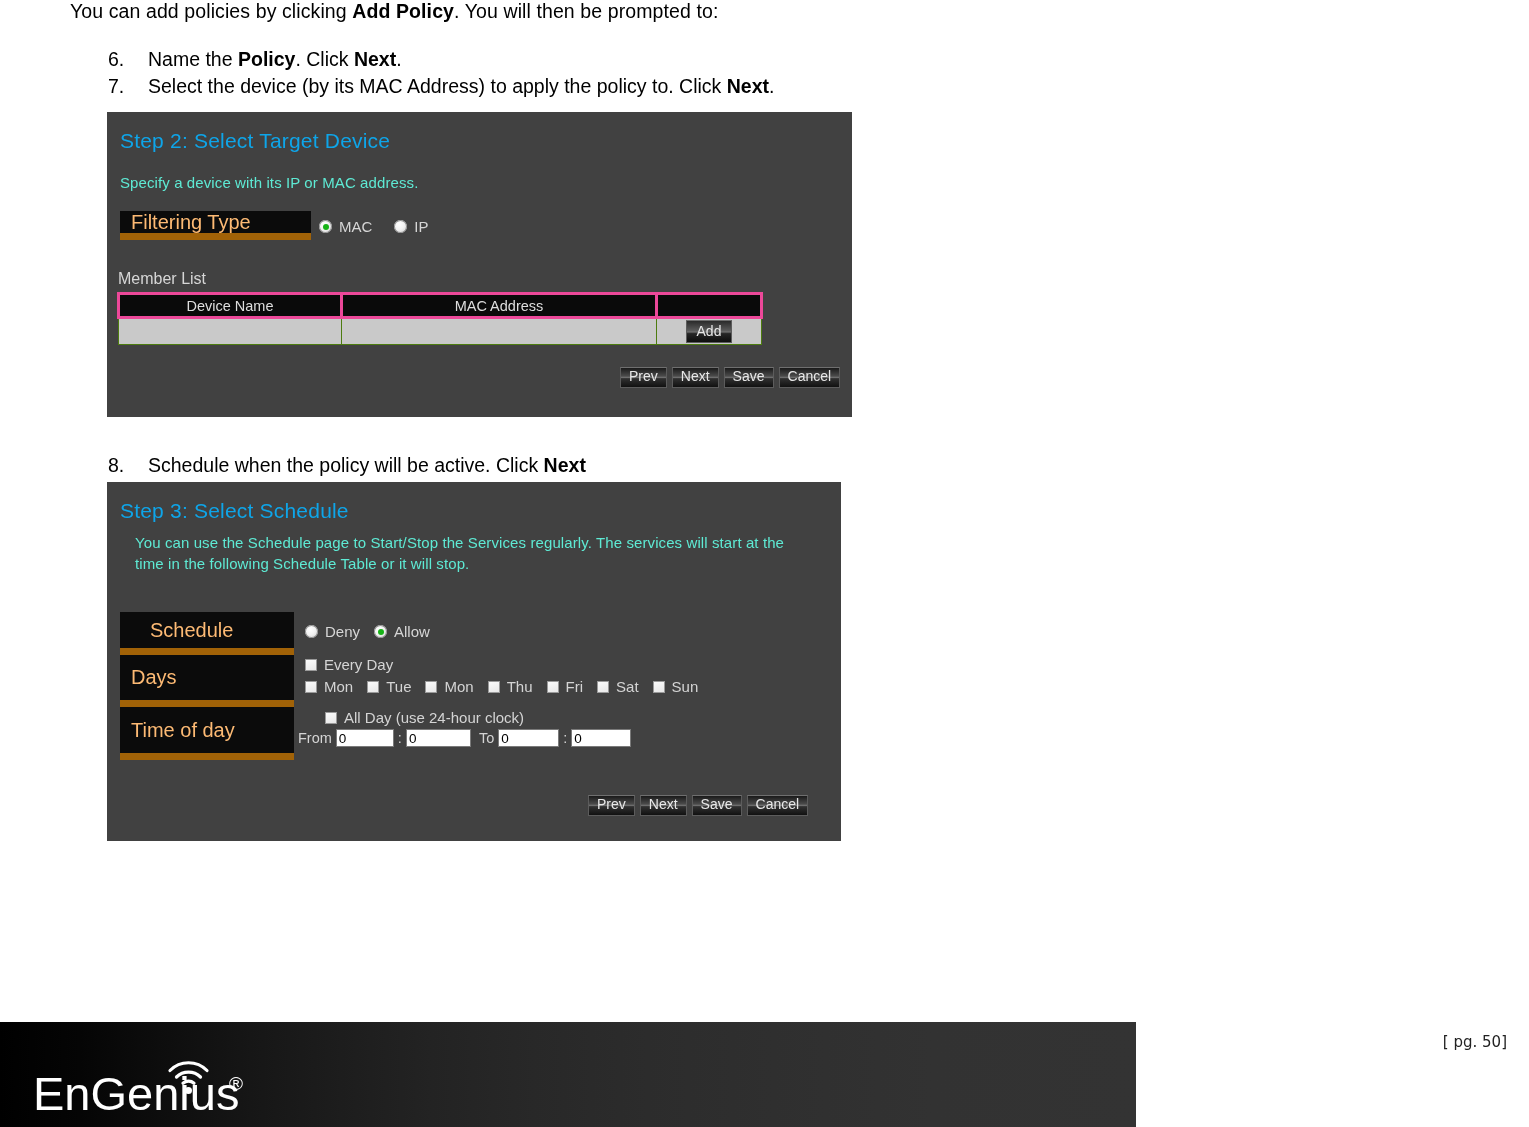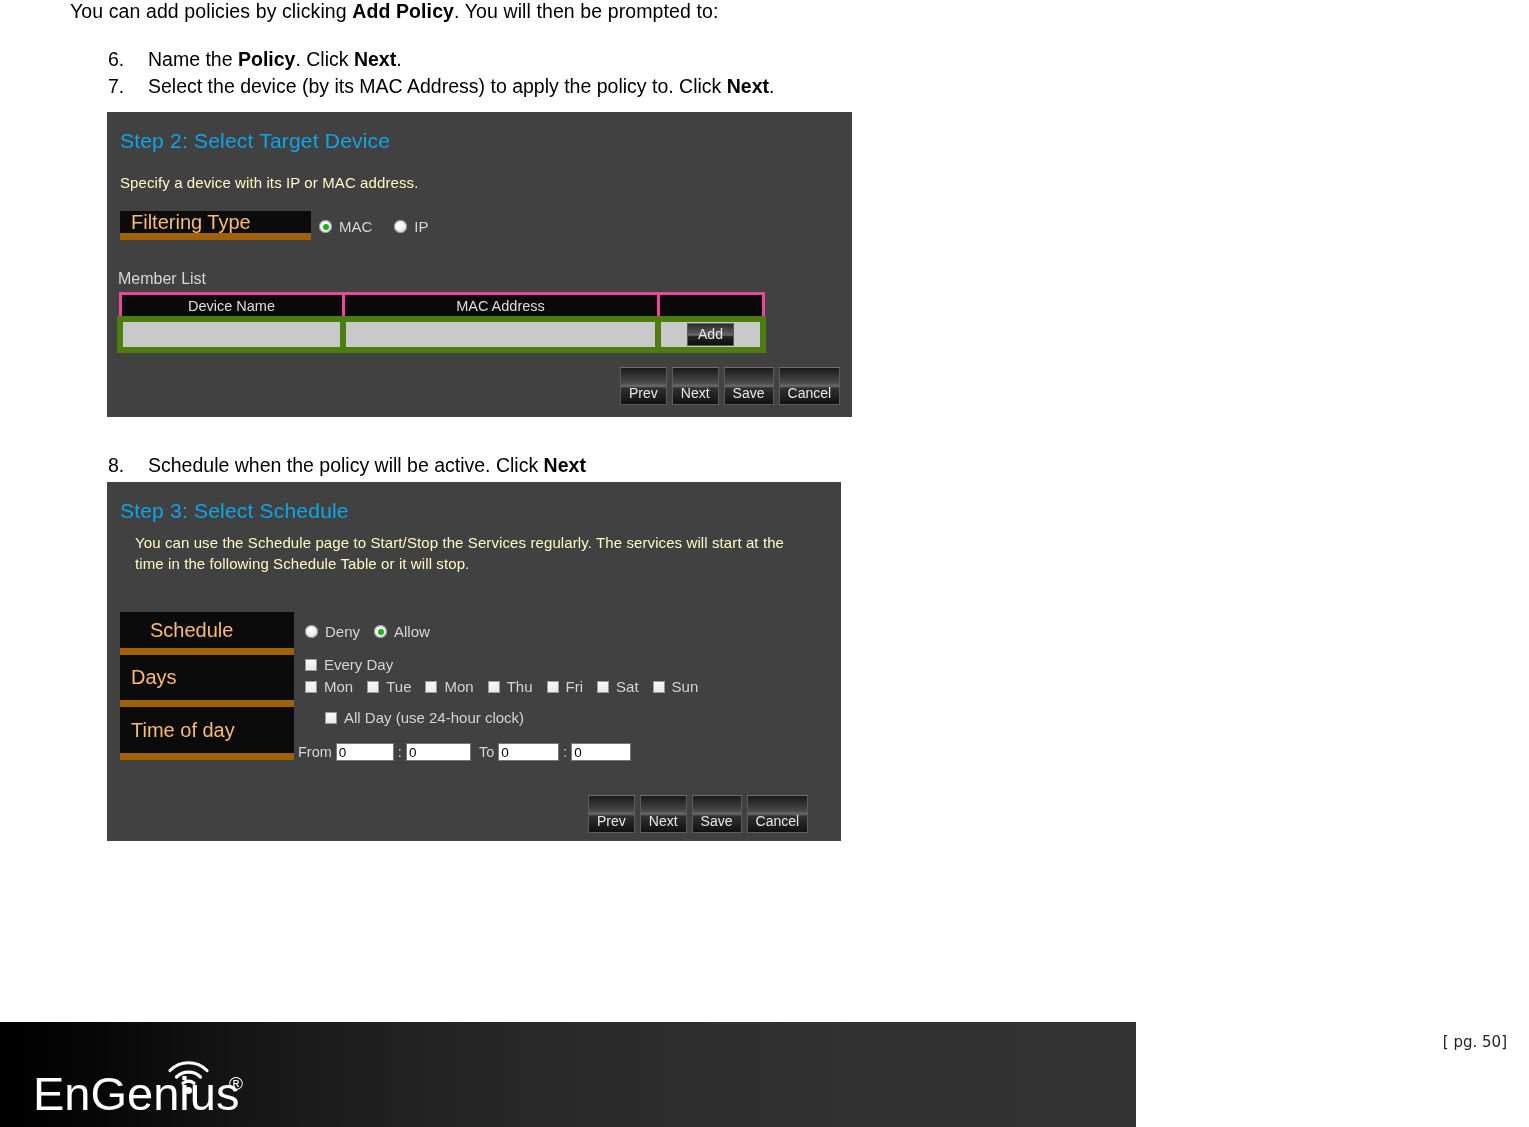--- a/index.html
+++ b/index.html
@@ -78,21 +78,21 @@
 
   .panel-title {
     position: absolute;
     font-size: 21px;
     color: #0ea5e9;
     letter-spacing: 0.2px;
   }
   .panel-desc {
     position: absolute;
     font-size: 15px;
-    color: #fef9c3;
+    color: #5eead4;
     line-height: 21px;
     letter-spacing: 0.1px;
   }
 
   
   .label-box {
     position: absolute;
     background: #0b0b0b;
     color: #fdba74;
     font-size: 20px;
@@ -166,31 +166,31 @@
     color: #dedede;
     font-weight: normal;
     font-size: 14.5px;
     height: 19px;
     border: 3px solid #ec4899;
     text-align: center;
   }
   .ml-table td {
     background: #c9c9c9;
     height: 23px;
-    border: 6px solid #4d7c0f;
+    border: 1px solid #4d7c0f;
   }
   .ml-table td.act { text-align: center; background: #c9c9c9; padding: 0; }
 
   
   .btn {
     display: inline-block;
     background: linear-gradient(180deg, #1a1a1a 0%, #4a4a4a 42%, #6d6d6d 50%, #303030 56%, #111111 100%);
     color: #e8e8e8;
     font-size: 14px;
-    padding: 18px 8px 4px 8px;
+    padding: 1px 8px 4px 8px;
     border: 1px solid #5c5c5c;
     border-top-color: #6f6f6f;
     box-sizing: border-box;
     line-height: 14px;
     text-align: center;
     cursor: default;
   }
   .btn-add {
     background: linear-gradient(180deg, #2a2a2a 0%, #5a5a5a 45%, #6f6f6f 52%, #262626 60%, #0d0d0d 100%);
     padding: 3px 10px 4px 10px;
@@ -202,21 +202,20 @@
     gap: 5px;
   }
 
   
   .time-row {
     position: absolute;
     display: flex;
     align-items: center;
     font-size: 14.5px;
     color: #d4d4d4;
-    margin-top: 14px;
   }
   .time-inp {
     background: #ffffff;
     border: 1px solid #7a7a7a;
     color: #000;
     font-family: "Liberation Sans", sans-serif;
     font-size: 13.5px;
     height: 18px;
     box-sizing: border-box;
     padding: 0 2px;

